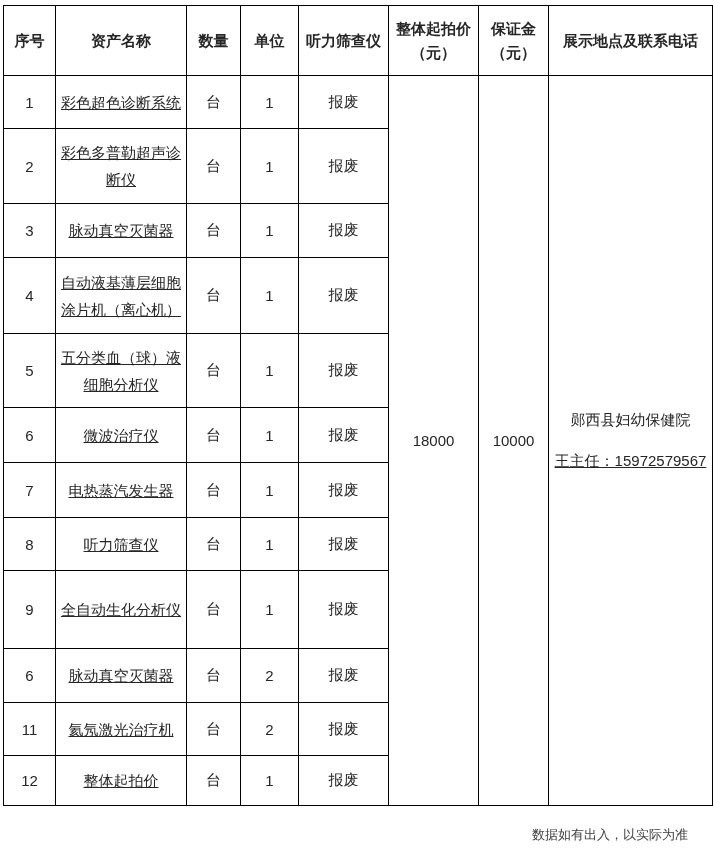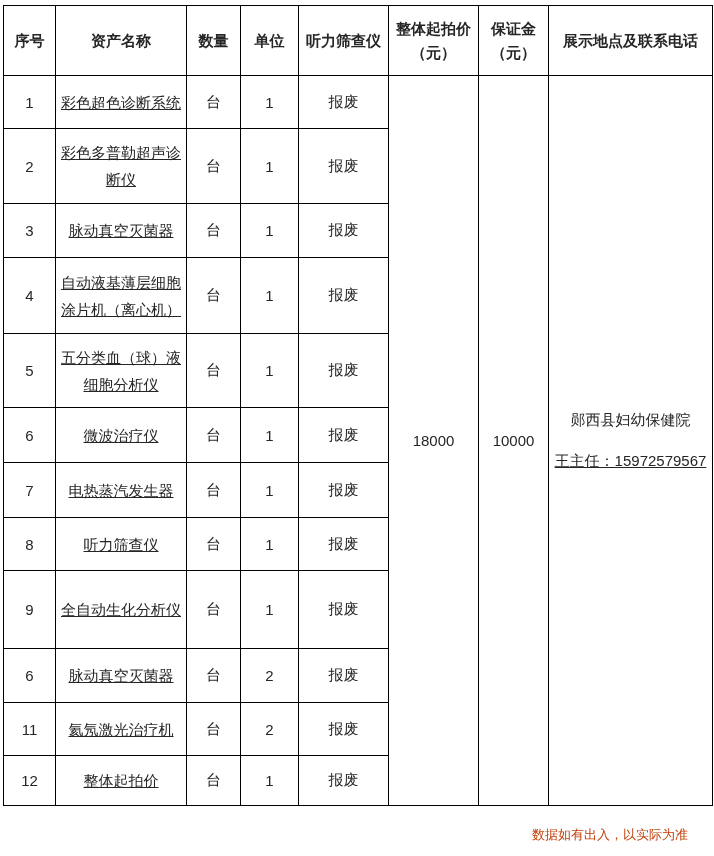--- a/index.html
+++ b/index.html
@@ -24,21 +24,21 @@
   table.asset th span{display:block;}
   td.name-cell{line-height:27px;padding:0 4px;text-decoration:underline;}
   td.num-cell{font-size:15px;}
   .h50{height:50px}.h53{height:53px}.h54{height:54px}.h55{height:55px}
   .h70{height:70px}.h74{height:74px}.h75{height:75px}.h76{height:76px}.h78{height:78px}
   td.loc-cell{line-height:24px;}
   .loc-line1{display:block;}
   .loc-line2{display:block;margin-top:17px;text-decoration:underline;}
   .footer-note{
     position:absolute;right:26px;top:826px;
-    font-size:13px;color:#c2410c;white-space:nowrap;
+    font-size:13px;color:#404040;white-space:nowrap;
   }
 </style>
 </head>
 <body>
 
 <div class="page">
   <table class="asset">
     <colgroup>
       <col style="width:52px">
         <col style="width:131px">

